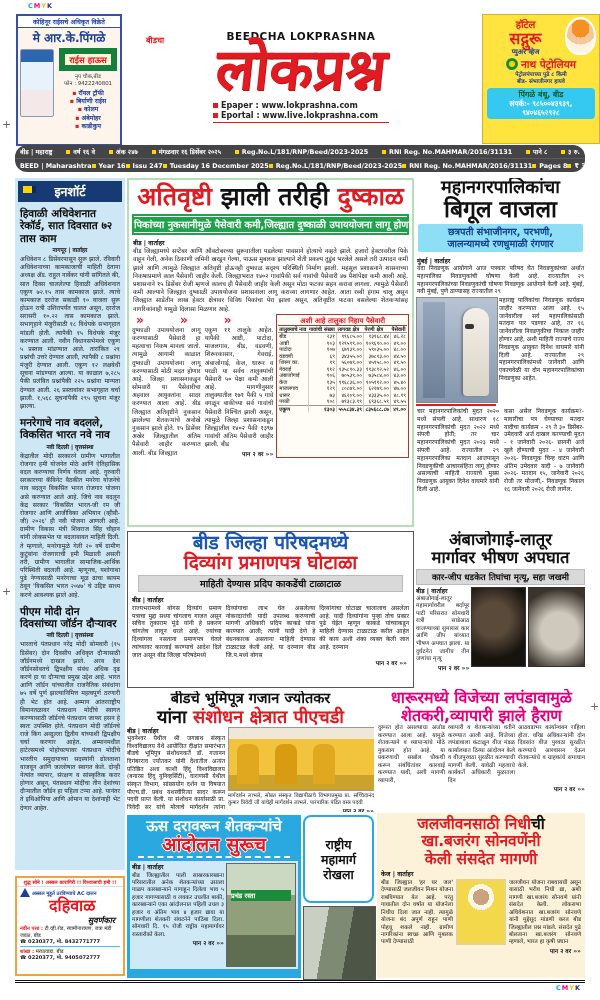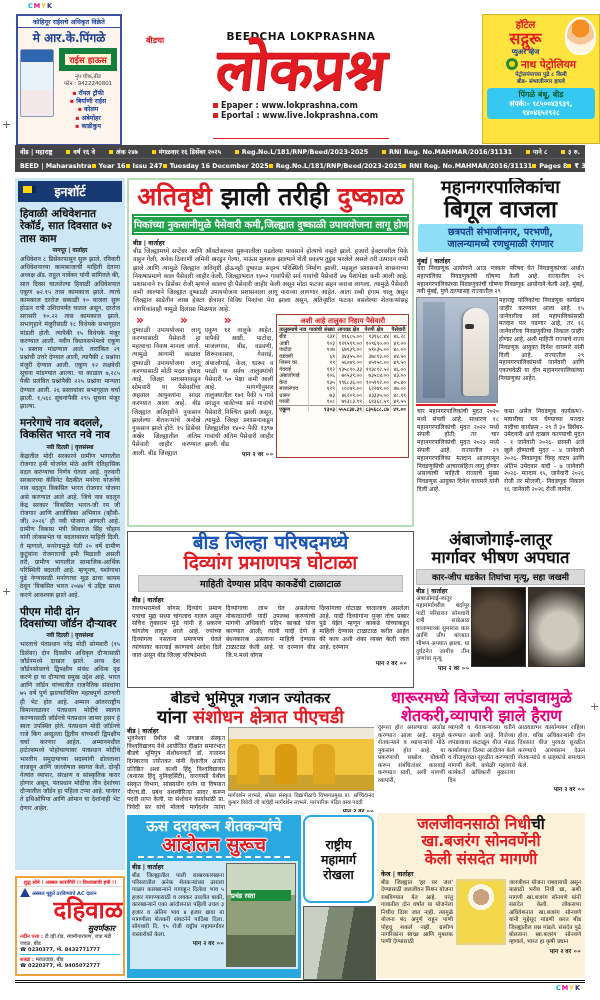--- a/index.html
+++ b/index.html
@@ -33,40 +33,40 @@
   .la-item::before{content:"▪ ";color:#e11b22;}
 
   .center-mast{left:122px;top:12px;width:358px;height:130px;}
   .kicker{position:absolute;left:24px;top:22px;font-size:8px;color:#e11b22;font-weight:bold;}
   .tagline{margin-top:18px;text-align:center;font-size:10.5px;font-weight:bold;letter-spacing:.5px;color:#141414;}
   .biglogo{text-align:center;font-size:57px;line-height:.98;font-weight:bold;color:#e11b22;
            transform:skewX(-6deg);text-shadow:1px 1px 0 #c01016;}
   .eplines{width:176px;margin:3px auto 0;}
   .epline{font-size:8px;font-weight:bold;color:#222;line-height:1.3;}
   .epline .sq{display:inline-block;width:5px;height:5px;background:#e11b22;margin-right:3px;}
-  .epline.u{border-bottom:1.5px solid #e11b22;padding-bottom:16px;}
+  .epline.u{border-bottom:1.5px solid #e11b22;padding-bottom:0;}
 
   .right-ad{left:482px;top:14px;width:116px;height:128px;background:#ffe33e;border:1px solid #d8b12a;}
   .ra-top{display:flex;padding:2px 3px 0;}
   .ra-tl{flex:1;text-align:center;}
   .ra-l1{color:#e11b22;font-weight:bold;font-size:10px;}
   .ra-l2{color:#e11b22;font-weight:bold;font-size:16px;line-height:1;}
   .ra-l3{color:#1b3f94;font-weight:bold;font-size:7px;}
   .saint{width:27px;height:34px;border-radius:50% 50% 45% 45%;border:2px solid #fff;
          background:radial-gradient(circle at 50% 28%,#f59022 0 9px,#f7c79a 9px 16px,#fdf3e0 16px 100%);}
   .ra-brand{display:flex;align-items:center;justify-content:center;gap:3px;margin-top:1px;}
   .bp-logo{width:12px;height:12px;border-radius:50%;background:#ffd400;border:3px solid #1b8a3a;box-sizing:border-box;}
   .ra-bname{color:#e11b22;font-weight:bold;font-size:10.5px;}
   .ra-addr{font-size:5.6px;text-align:center;color:#203a8a;font-weight:bold;line-height:1.3;}
   .ra-box{margin:2px 4px 0;background:#35c9f2;border-radius:4px;text-align:center;padding:1px 0 2px;}
   .ra-bt{color:#0b5c2a;font-weight:bold;font-size:7.8px;}
   .ra-bp{color:#fff;font-weight:bold;font-size:7.2px;line-height:1.25;}
 
   
-  .infobar{left:15px;top:145px;width:570px;height:27px;background:#454547;color:#fff;}
+  .infobar{left:15px;top:145px;width:570px;height:27px;background:#454547;color:#fff;border-radius:12px;}
   .ib-row{display:flex;align-items:center;height:13px;padding:0 5px;justify-content:space-between;
           border-bottom:1px solid #5c5c5e;font-size:6.4px;font-weight:bold;white-space:nowrap;}
   .ib-item+.ib-item::before{content:"";display:inline-block;width:4px;height:4px;background:#ffd400;
           margin-right:3px;vertical-align:middle;}
 
   
   .sidebar{left:15px;top:178px;width:110px;height:692px;background:#cde7f5;padding:0;}
   .inshort{margin:3px;background:#173a75;color:#fff;font-weight:bold;font-size:12.5px;
            text-align:center;padding:2px 0;position:relative;}
   .inshort .flag{position:absolute;left:5px;top:5px;width:9px;height:7px;background:#ffd400;border-right:4px solid #0c2a5a;}
@@ -74,21 +74,21 @@
   .sb-title{font-size:10.5px;font-weight:bold;line-height:1.18;color:#0c0c0c;}
   .sb-date{font-size:5.8px;font-weight:bold;text-align:center;margin:2px 0 1px;}
   .sb-body{font-size:6.1px;line-height:1.34;text-align:justify;color:#1c1c1c;}
 
   
   .dahiwal{left:15px;top:876px;width:110px;height:100px;background:#fff;border:2px solid #f0a23c;box-sizing:border-box;}
   .dh-top{color:#e11b22;font-size:4.9px;font-weight:bold;text-align:center;border-bottom:.5px solid #ddd;padding:1px 0;}
   .dh-logo{display:flex;align-items:center;gap:2px;padding:1px 3px;}
   .dh-tri{width:0;height:0;border-left:5px solid transparent;border-right:5px solid transparent;border-bottom:9px solid #1b3f94;}
   .dh-ac{color:#1b3f94;font-size:5px;font-weight:bold;}
-  .dh-name{color:#e11b22;font-size:24px;font-weight:bold;text-align:right;line-height:1;}
+  .dh-name{color:#e11b22;font-size:16px;font-weight:bold;text-align:left;line-height:1;padding-left:32px;}
   .dh-sub{font-size:8px;font-weight:bold;font-style:italic;text-align:right;padding-right:8px;}
   .dh-line{font-size:5.1px;line-height:1.3;padding:0 3px;color:#222;}
   .dh-line .lbl{color:#e11b22;font-weight:bold;}
   .dh-rule{border-top:1px solid #35c9f2;margin:1px 3px;}
 
   
   .lead{left:127px;top:178px;width:287px;height:349px;border:2px solid #b5ddb6;box-sizing:border-box;background:#fff;}
   .lead-h{text-align:center;font-size:25px;font-weight:bold;line-height:1.05;padding-top:4px;white-space:nowrap;}
   .lead-sub{margin:4px 3px 2px;background:#1fa24a;padding:2px 2px;}
   .lead-sub-in{border-top:1px solid #fff;border-bottom:1px solid #fff;color:#fff;font-weight:bold;

